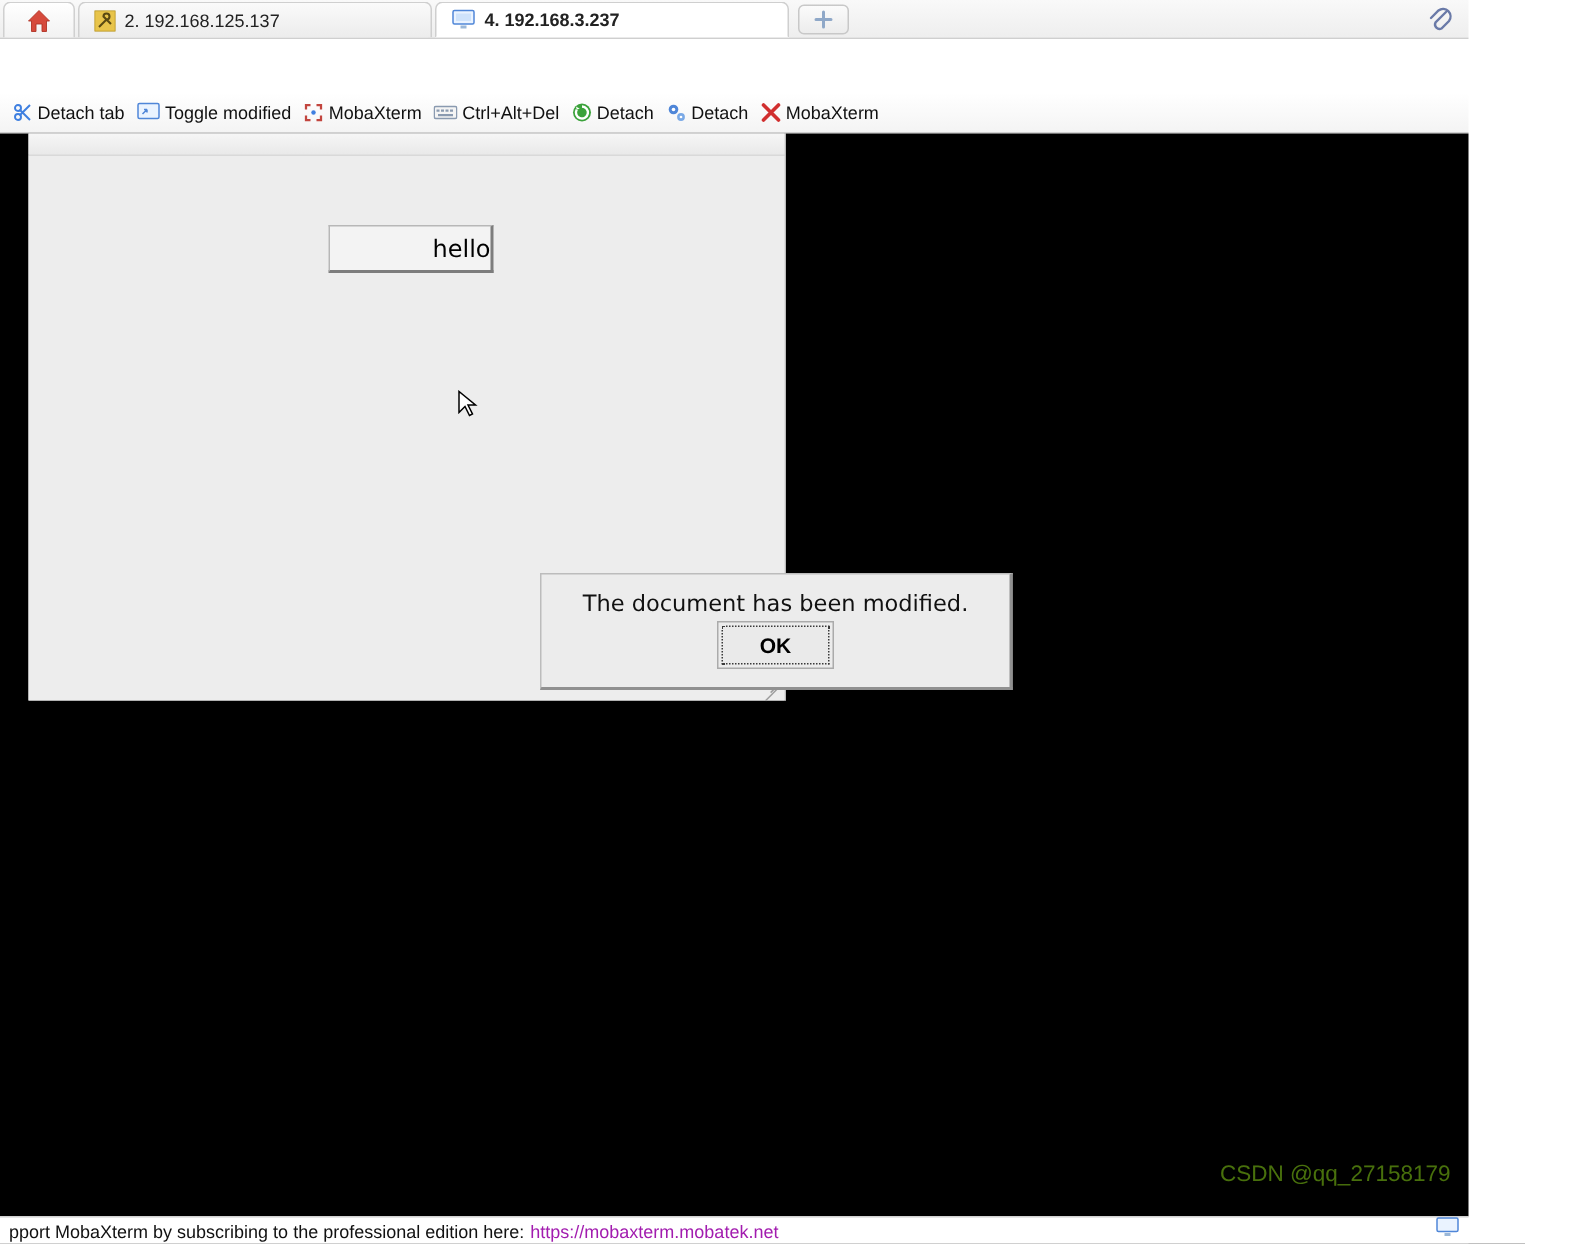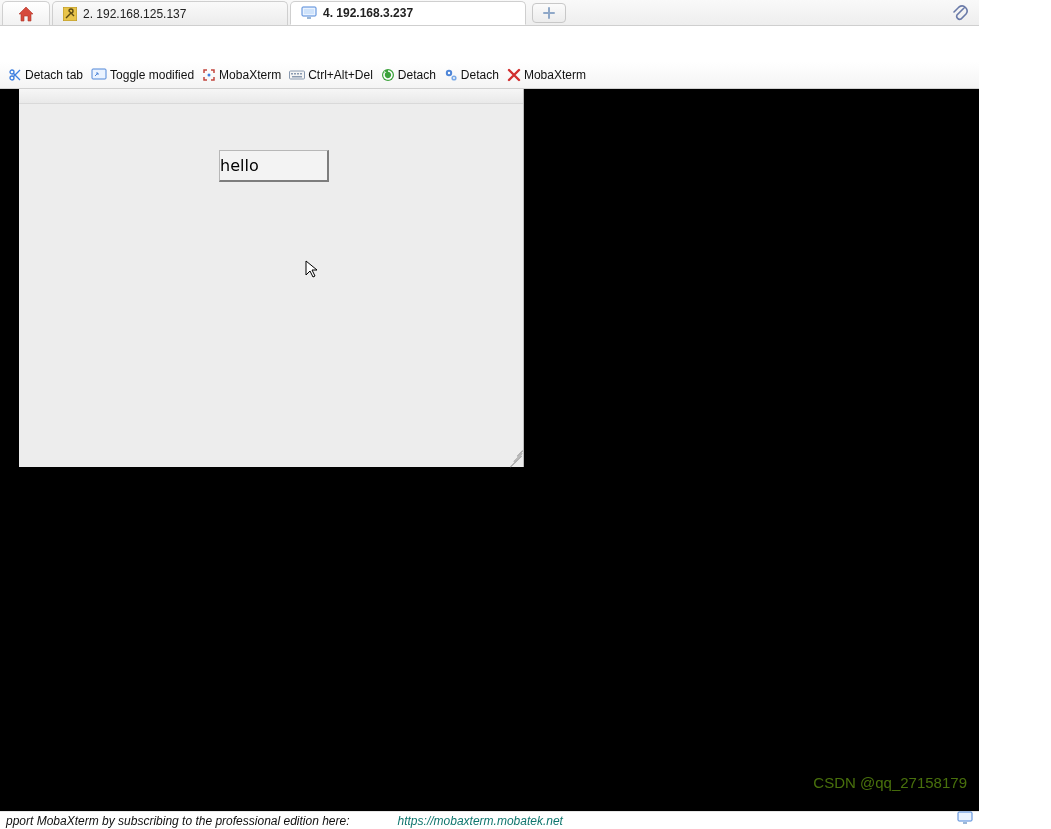--- a/index.html
+++ b/index.html
@@ -17,40 +17,40 @@
 
   
   .toolbar { height:27px; background:linear-gradient(#ffffff,#f4f4f4); border-bottom:1px solid #d0d0d0; display:flex; align-items:center; gap:4px; padding:0 6px;margin-top:36px; }
   .tbtn { display:flex; align-items:center; gap:3px; color:#111; cursor:pointer; padding:2px 2px; }
 
   
   .viewport { flex:1 1 auto; background:#000; position:relative; }
   .remote-window { position:absolute; left:19px; top:0; width:505px; height:378px; background:#e9e9e9; border-right:1px solid #bababa; }
   .remote-titlebar { height:15px; background:linear-gradient(#f6f6f6,#e9e9e9); border-bottom:1px solid #d9d9d9; }
   .remote-content { position:relative; width:100%; height:calc(100% - 15px); background:#ededed; }
-  .hello-btn { position:absolute; left:200px; top:46px; width:110px; height:32px; background:#f3f3f3; border:1px solid #b7b7b7; border-right:2px solid #7d7d7d; border-bottom:2px solid #7d7d7d; font:16px/30px "DejaVu Sans", Arial; text-align:left; cursor:pointer; }
+  .hello-btn { position:absolute; left:200px; top:46px; width:110px; height:32px; background:#f3f3f3; border:1px solid #b7b7b7; border-right:2px solid #7d7d7d; border-bottom:2px solid #7d7d7d; font:16px/30px "DejaVu Sans", Arial; text-align:right; cursor:pointer; }
   .cursor { position:absolute; left:286px; top:156px; pointer-events:none; }
   .resize-grip { position:absolute; right:2px; bottom:2px; width:14px; height:14px; }
   .grip-line { position:absolute; background:#9c9c9c; height:1px; transform:rotate(-45deg); }
   .grip-line.l1 { width:16px; right:-3px; bottom:3px; }
   .grip-line.l2 { width:12px; right:-3px; bottom:7px; }
   .grip-line.l3 { width:8px;  right:-3px; bottom:11px; }
 
   
   .dialog { position:absolute; left:360px; top:293px; width:315px; height:78px; background:#ececec; border:1px solid #bcbcbc; border-right:2px solid #909090; border-bottom:2px solid #909090; }
   .dialog-text { padding:10px 18px 6px 18px; font:15px "DejaVu Sans", Arial; color:#111; text-align:center; }
   .dialog-actions { display:flex; justify-content:center; }
   .ok-btn { width:72px; height:26px; background:#eaeaea; border:1px dotted #3a3a3a; outline:1px solid #ababab; outline-offset:2px; font:600 14px/24px Arial; text-align:center; cursor:pointer; }
 
   
   .watermark { position:absolute; right:12px; bottom:20px; color:#84cc16; font:15px Arial; opacity:0.55; pointer-events:none; }
 
   
-  .statusbar { height:18px; background:#fff; border-top:1px solid #e6e6e6; display:flex; align-items:center; padding:0 6px; gap:4px; color:#111; position:relative;font-style:italic; }
-  .statusbar a { color:#0f766e; text-decoration:none;margin-left:44px; }
+  .statusbar { height:18px; background:#fff; border-top:1px solid #e6e6e6; display:flex; align-items:center; padding:0 6px; gap:4px; color:#111; position:relative; }
+  .statusbar a { color:#a21caf; text-decoration:none; }
   .status-monitor { position:absolute; right:6px; bottom:1px; color:#3e7fe0; }
 
   
   .ic { display:inline-flex; align-items:center; justify-content:center; }
 </style>
 </head>
 <body>
 
 <div class="root">
 
@@ -184,20 +184,26 @@
             </svg>
         </span>
         <div class="resize-grip">
           <div class="grip-line l1"></div>
             <div class="grip-line l2"></div>
             <div class="grip-line l3"></div>
         </div>
       </div>
     </div>
 
+    <div class="dialog">
+      <div class="dialog-text">The document has been modified.</div>
+      <div class="dialog-actions">
+        <div class="ok-btn">OK</div>
+      </div>
+    </div>
 
     <div class="watermark">CSDN @qq_27158179</div>
   </div>
 
   <div class="statusbar">
     <span>pport MobaXterm by subscribing to the professional edition here:</span>
     <a href="#">https://mobaxterm.mobatek.net</a>
     <span class="status-monitor">
       <svg width="16" height="14" viewBox="0 0 16 14">
           <rect x="1" y="1" width="14" height="9" rx="1" fill="#eaf3ff" stroke="#4f86d8"></rect>

